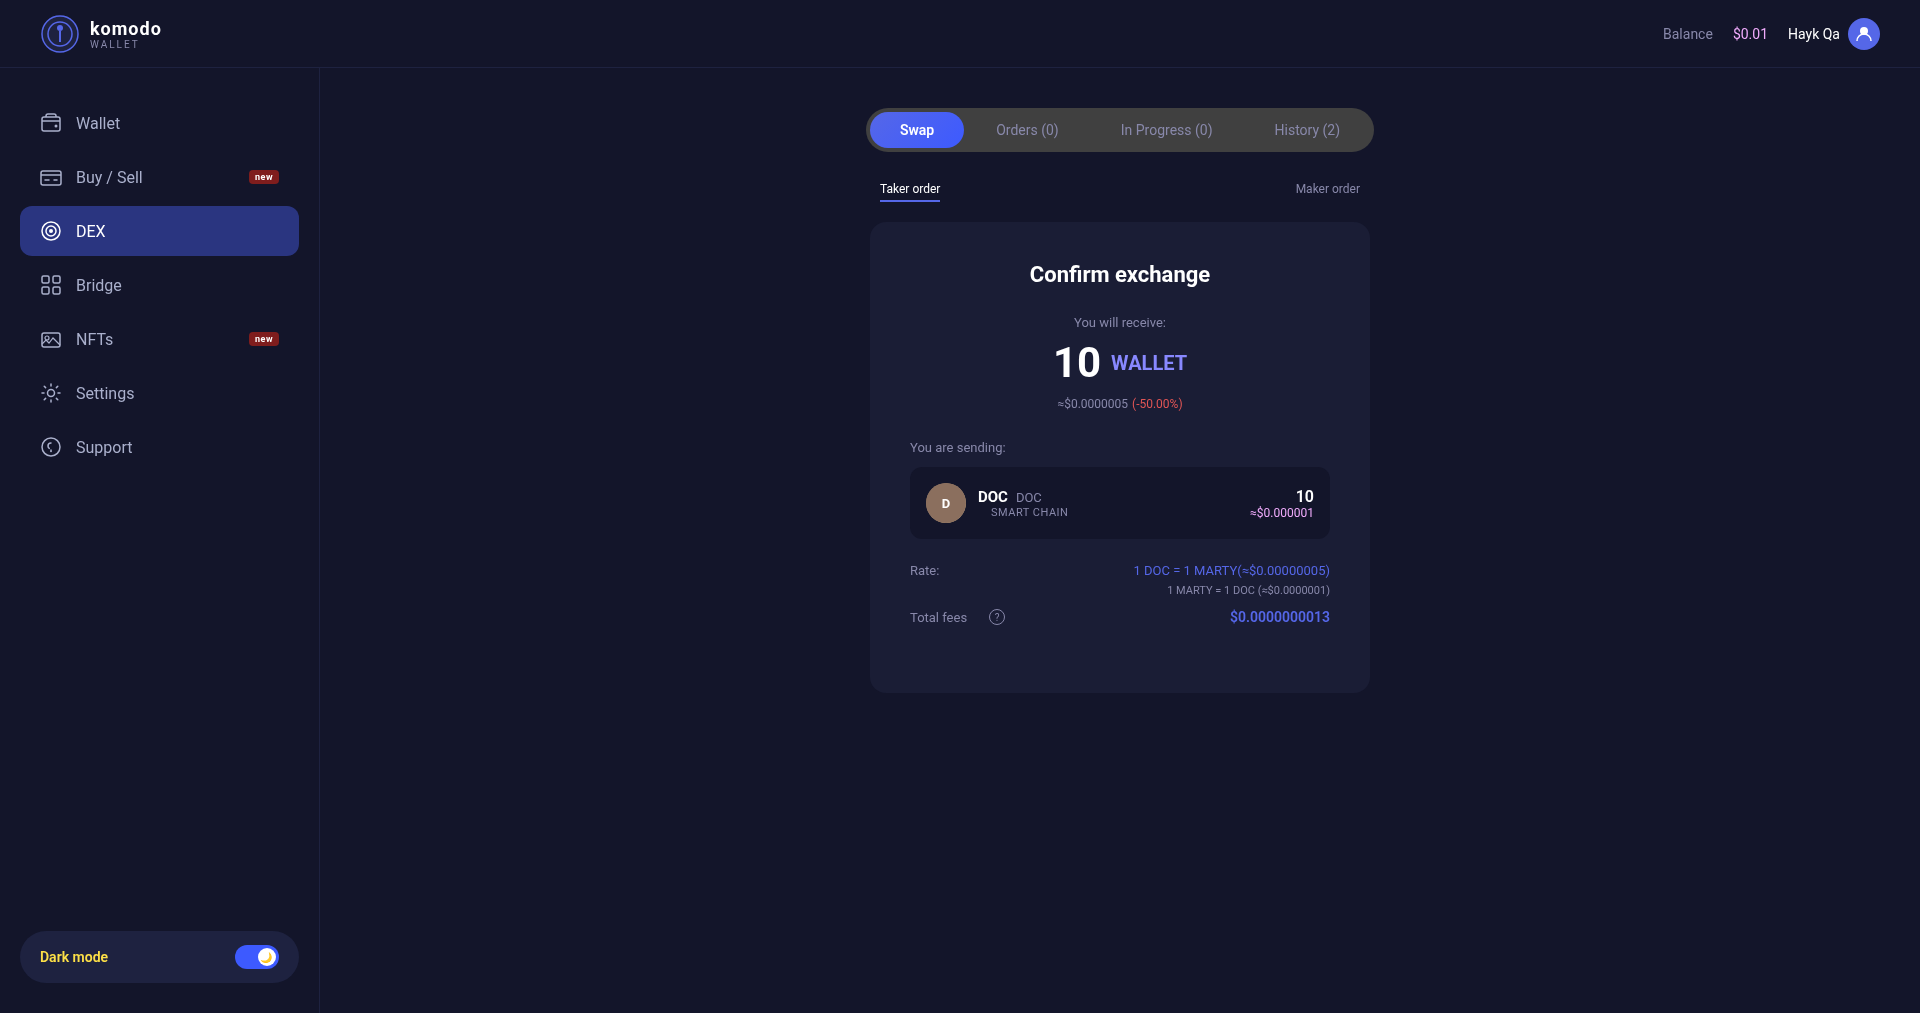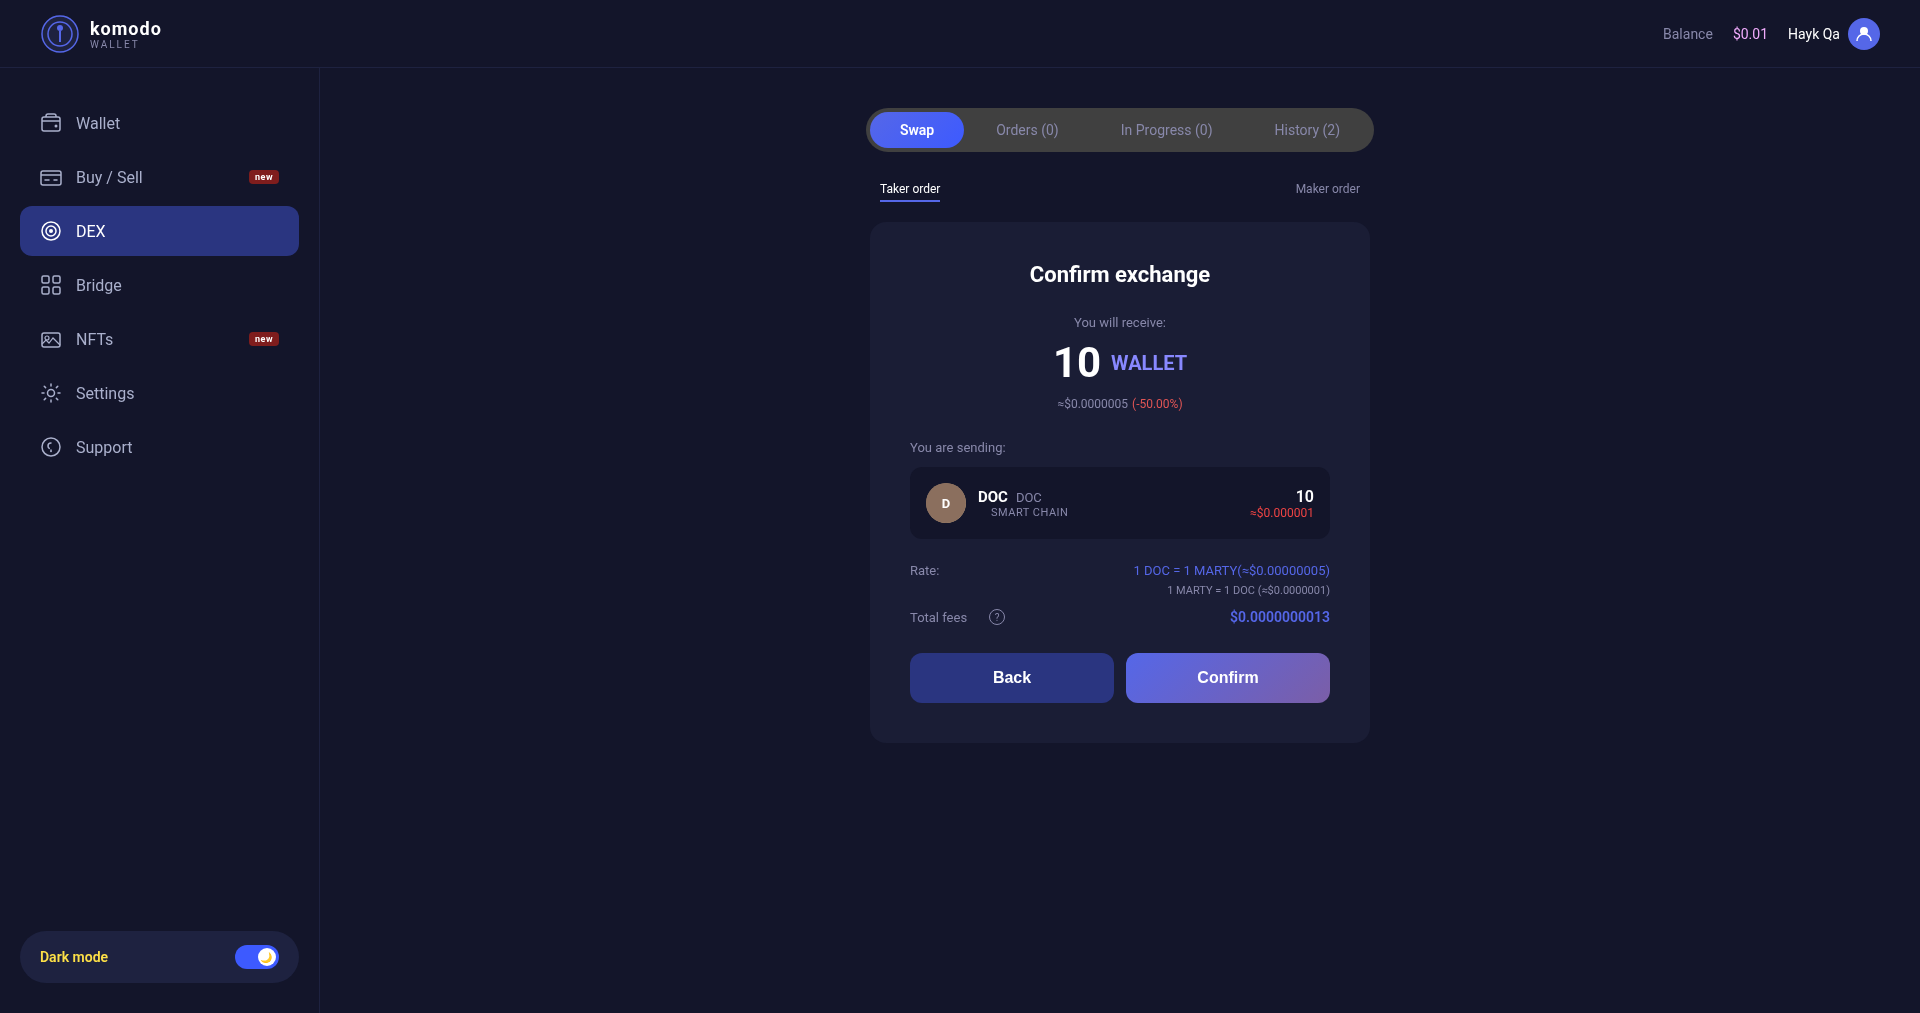--- a/index.html
+++ b/index.html
@@ -328,21 +328,21 @@
     .sending-right {
       text-align: right;
     }
     .sending-amount {
       font-size: 16px;
       font-weight: 600;
       color: #ffffff;
     }
     .sending-usd {
       font-size: 12px;
-      color: #ef4444;
+      color: #f0abfc;
     }
 
     
     .rate-row {
       display: flex;
       justify-content: space-between;
       align-items: flex-start;
       margin-bottom: 12px;
     }
     .rate-label {
@@ -613,20 +613,16 @@
       </div>
 
       <div class="fees-row">
         <div class="fees-label">
           <span>Total fees</span>
           <div class="info-icon">?</div>
         </div>
         <span class="fees-value">$0.0000000013</span>
       </div>
 
-      <div class="buttons-row">
-        <button class="btn-back">Back</button>
-        <button class="btn-confirm">Confirm</button>
-      </div>
     </div>
 
   </div>
 </div>
 
 </body></html>

